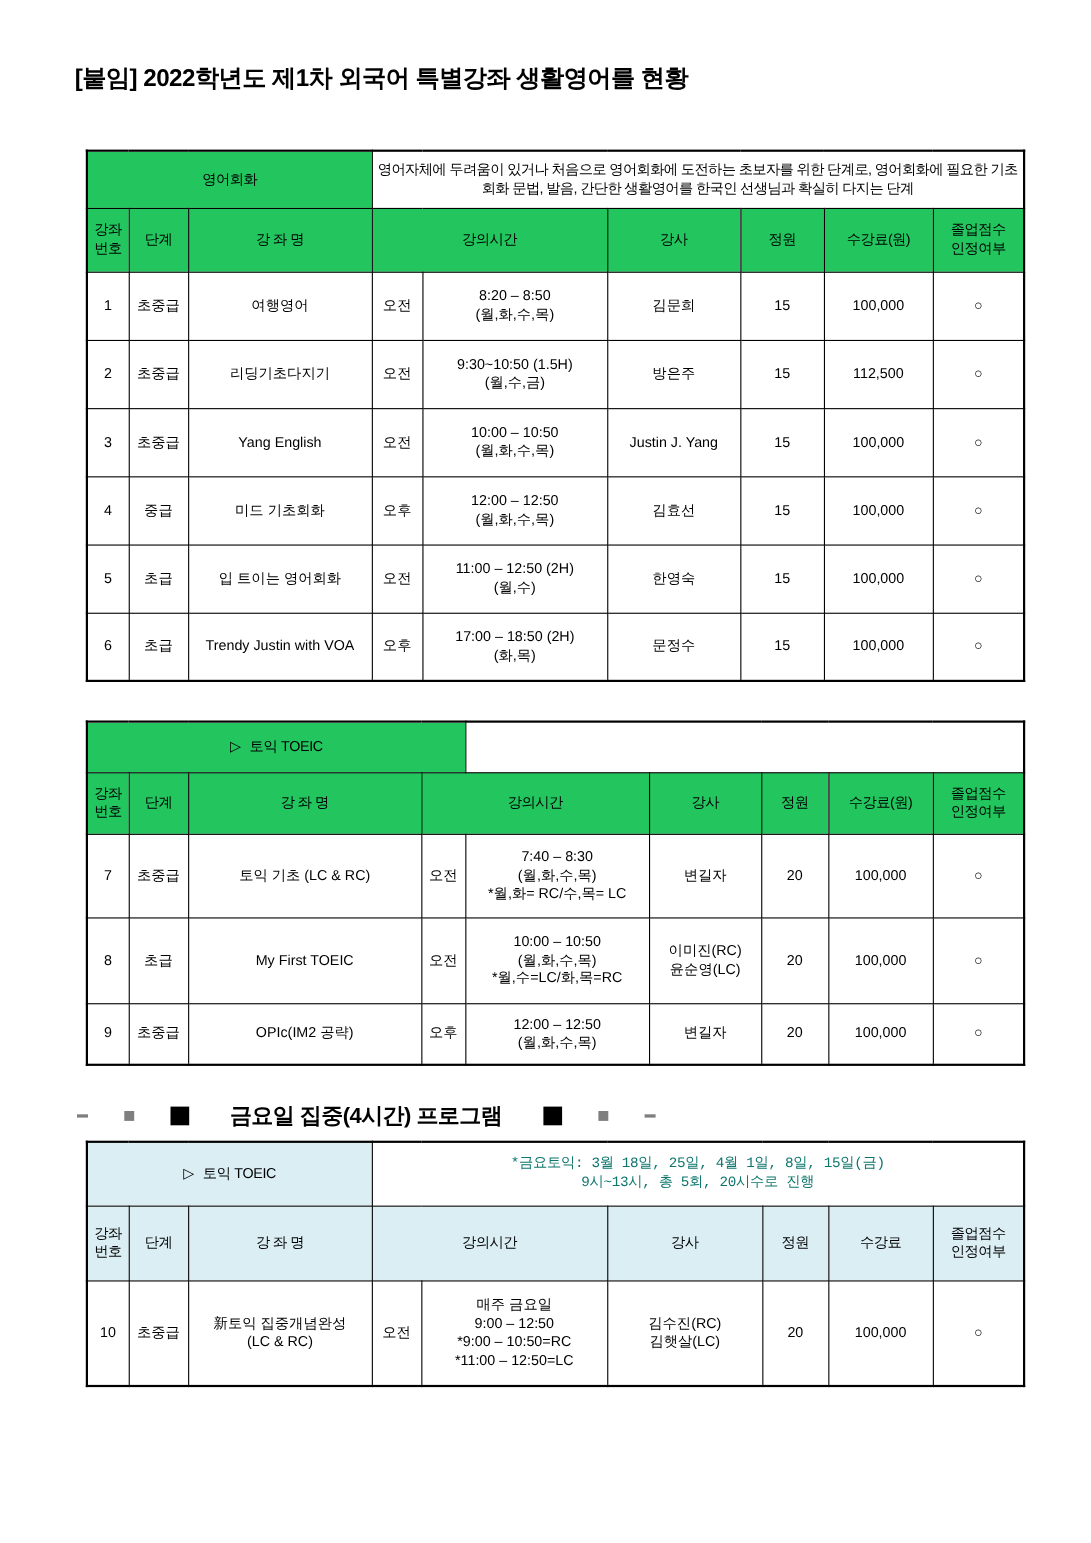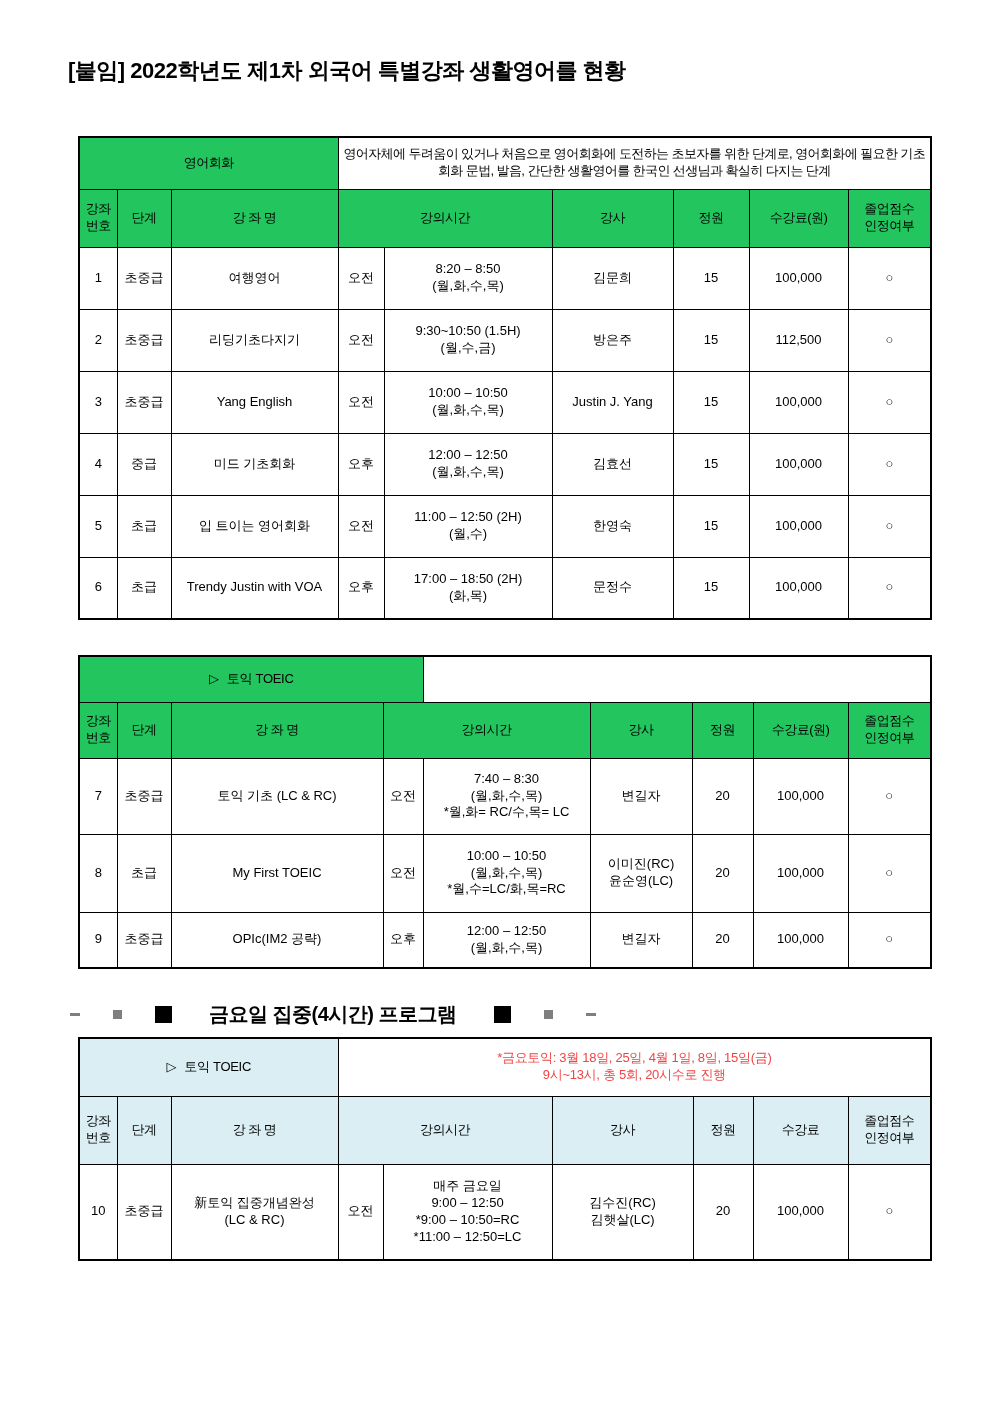--- a/index.html
+++ b/index.html
@@ -32,21 +32,21 @@
   .tbl-title-left{
     font-size:15px;font-weight:bold;text-align:left;padding-left:12px;letter-spacing:-0.3px;
   }
   .tri{display:inline-block;margin-right:8px;font-weight:normal;font-size:13px;}
   .col-h{font-weight:bold;font-size:13.5px;line-height:1.25;letter-spacing:-0.5px;}
   .desc-cell{
     text-align:left;font-weight:600;font-size:12.4px;line-height:1.4;
     padding:3px 7px;letter-spacing:-0.6px;
   }
   .note-cell{
-    color:#ef4444;font-weight:bold;font-size:13.5px;line-height:1.55;letter-spacing:-0.3px;
+    color:#0f766e;font-weight:bold;font-size:13.5px;line-height:1.55;letter-spacing:-0.3px;font-family:Liberation Mono, monospace;
   }
   .empty-cell{background:#fff;}
   .r-title1{height:52px;}
   .r-head1{height:58px;}
   .r-data1{height:62px;}
   .r-title2{height:46px;}
   .r-head2{height:56px;}
   .r-data7{height:76px;}
   .r-data8{height:78px;}
   .r-data9{height:56px;}

